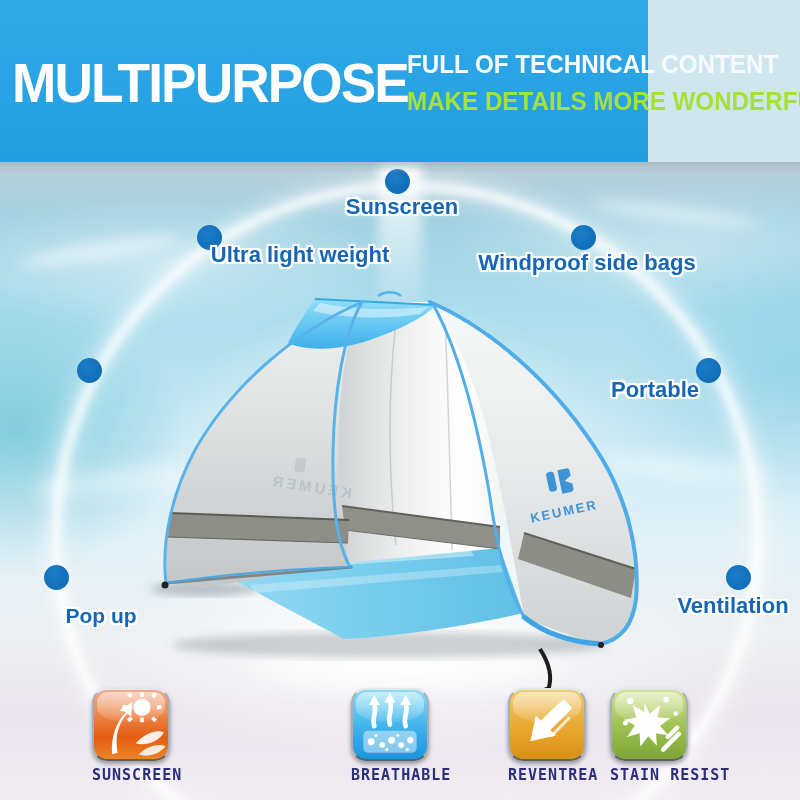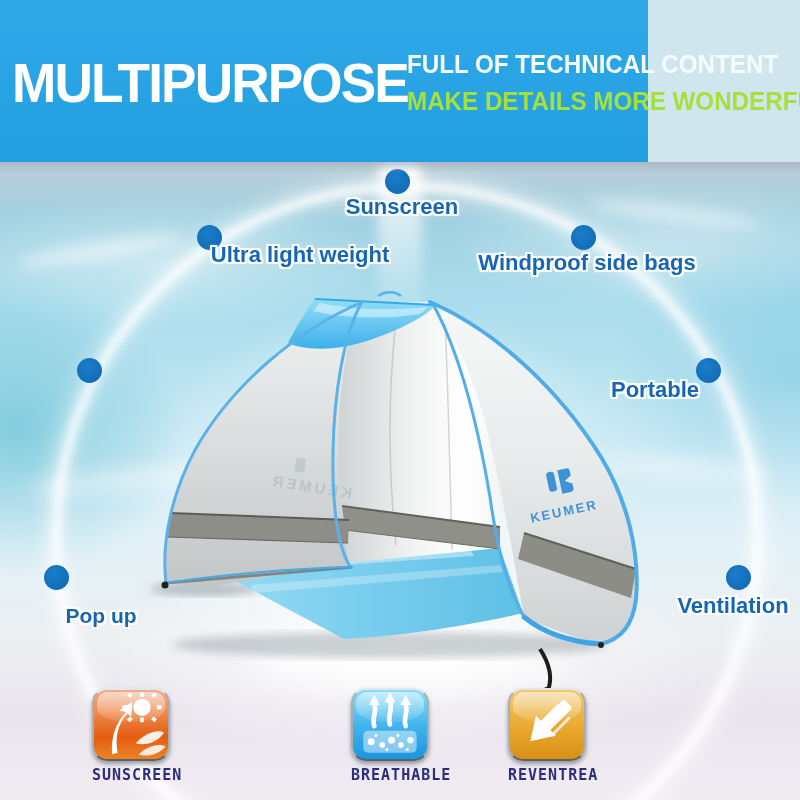--- a/index.html
+++ b/index.html
@@ -279,15 +279,31 @@
           <g stroke="rgba(255,255,255,.8)" stroke-width="1.8" stroke-linecap="round">
             <path d="M33,13 L22,24"></path>
               <path d="M36,18 L25,29"></path>
               <path d="M29,10 L19,20"></path>
           </g>
         </svg>
       </div>
       <span class="flabel">REVENTREA</span>
     </div>
 
+    <div class="feat feat5">
+      <div class="fbox fb5">
+        <svg viewBox="0 0 44 44">
+          <path fill="#fff" d="M19,8 l3.5,7 6.5,-5.5 -1.5,8 8,0.5 -6.5,5 5.5,6 -8,-1.5 0.5,8 -5.5,-6 -5,6.5 -0.5,-8.5 -8,2.5 5,-7.5 -7,-3.5 8,-1.5 -2.5,-8 7.5,4.5 z"></path>
+          <circle cx="10" cy="7" r="2" fill="#fff"></circle>
+          <circle cx="33" cy="6" r="1.8" fill="#fff"></circle>
+          <circle cx="39" cy="15" r="1.5" fill="#fff"></circle>
+          <circle cx="7" cy="21" r="1.6" fill="#fff"></circle>
+          <g stroke="#fff" stroke-width="2.8" stroke-linecap="round">
+            <path d="M34,30 L40,24"></path>
+              <path d="M31,38 L41,28"></path>
+          </g>
+        </svg>
+      </div>
+      <span class="flabel">STAIN RESIST</span>
+    </div>
 
   </div>
 </div>
 
 </body></html>

